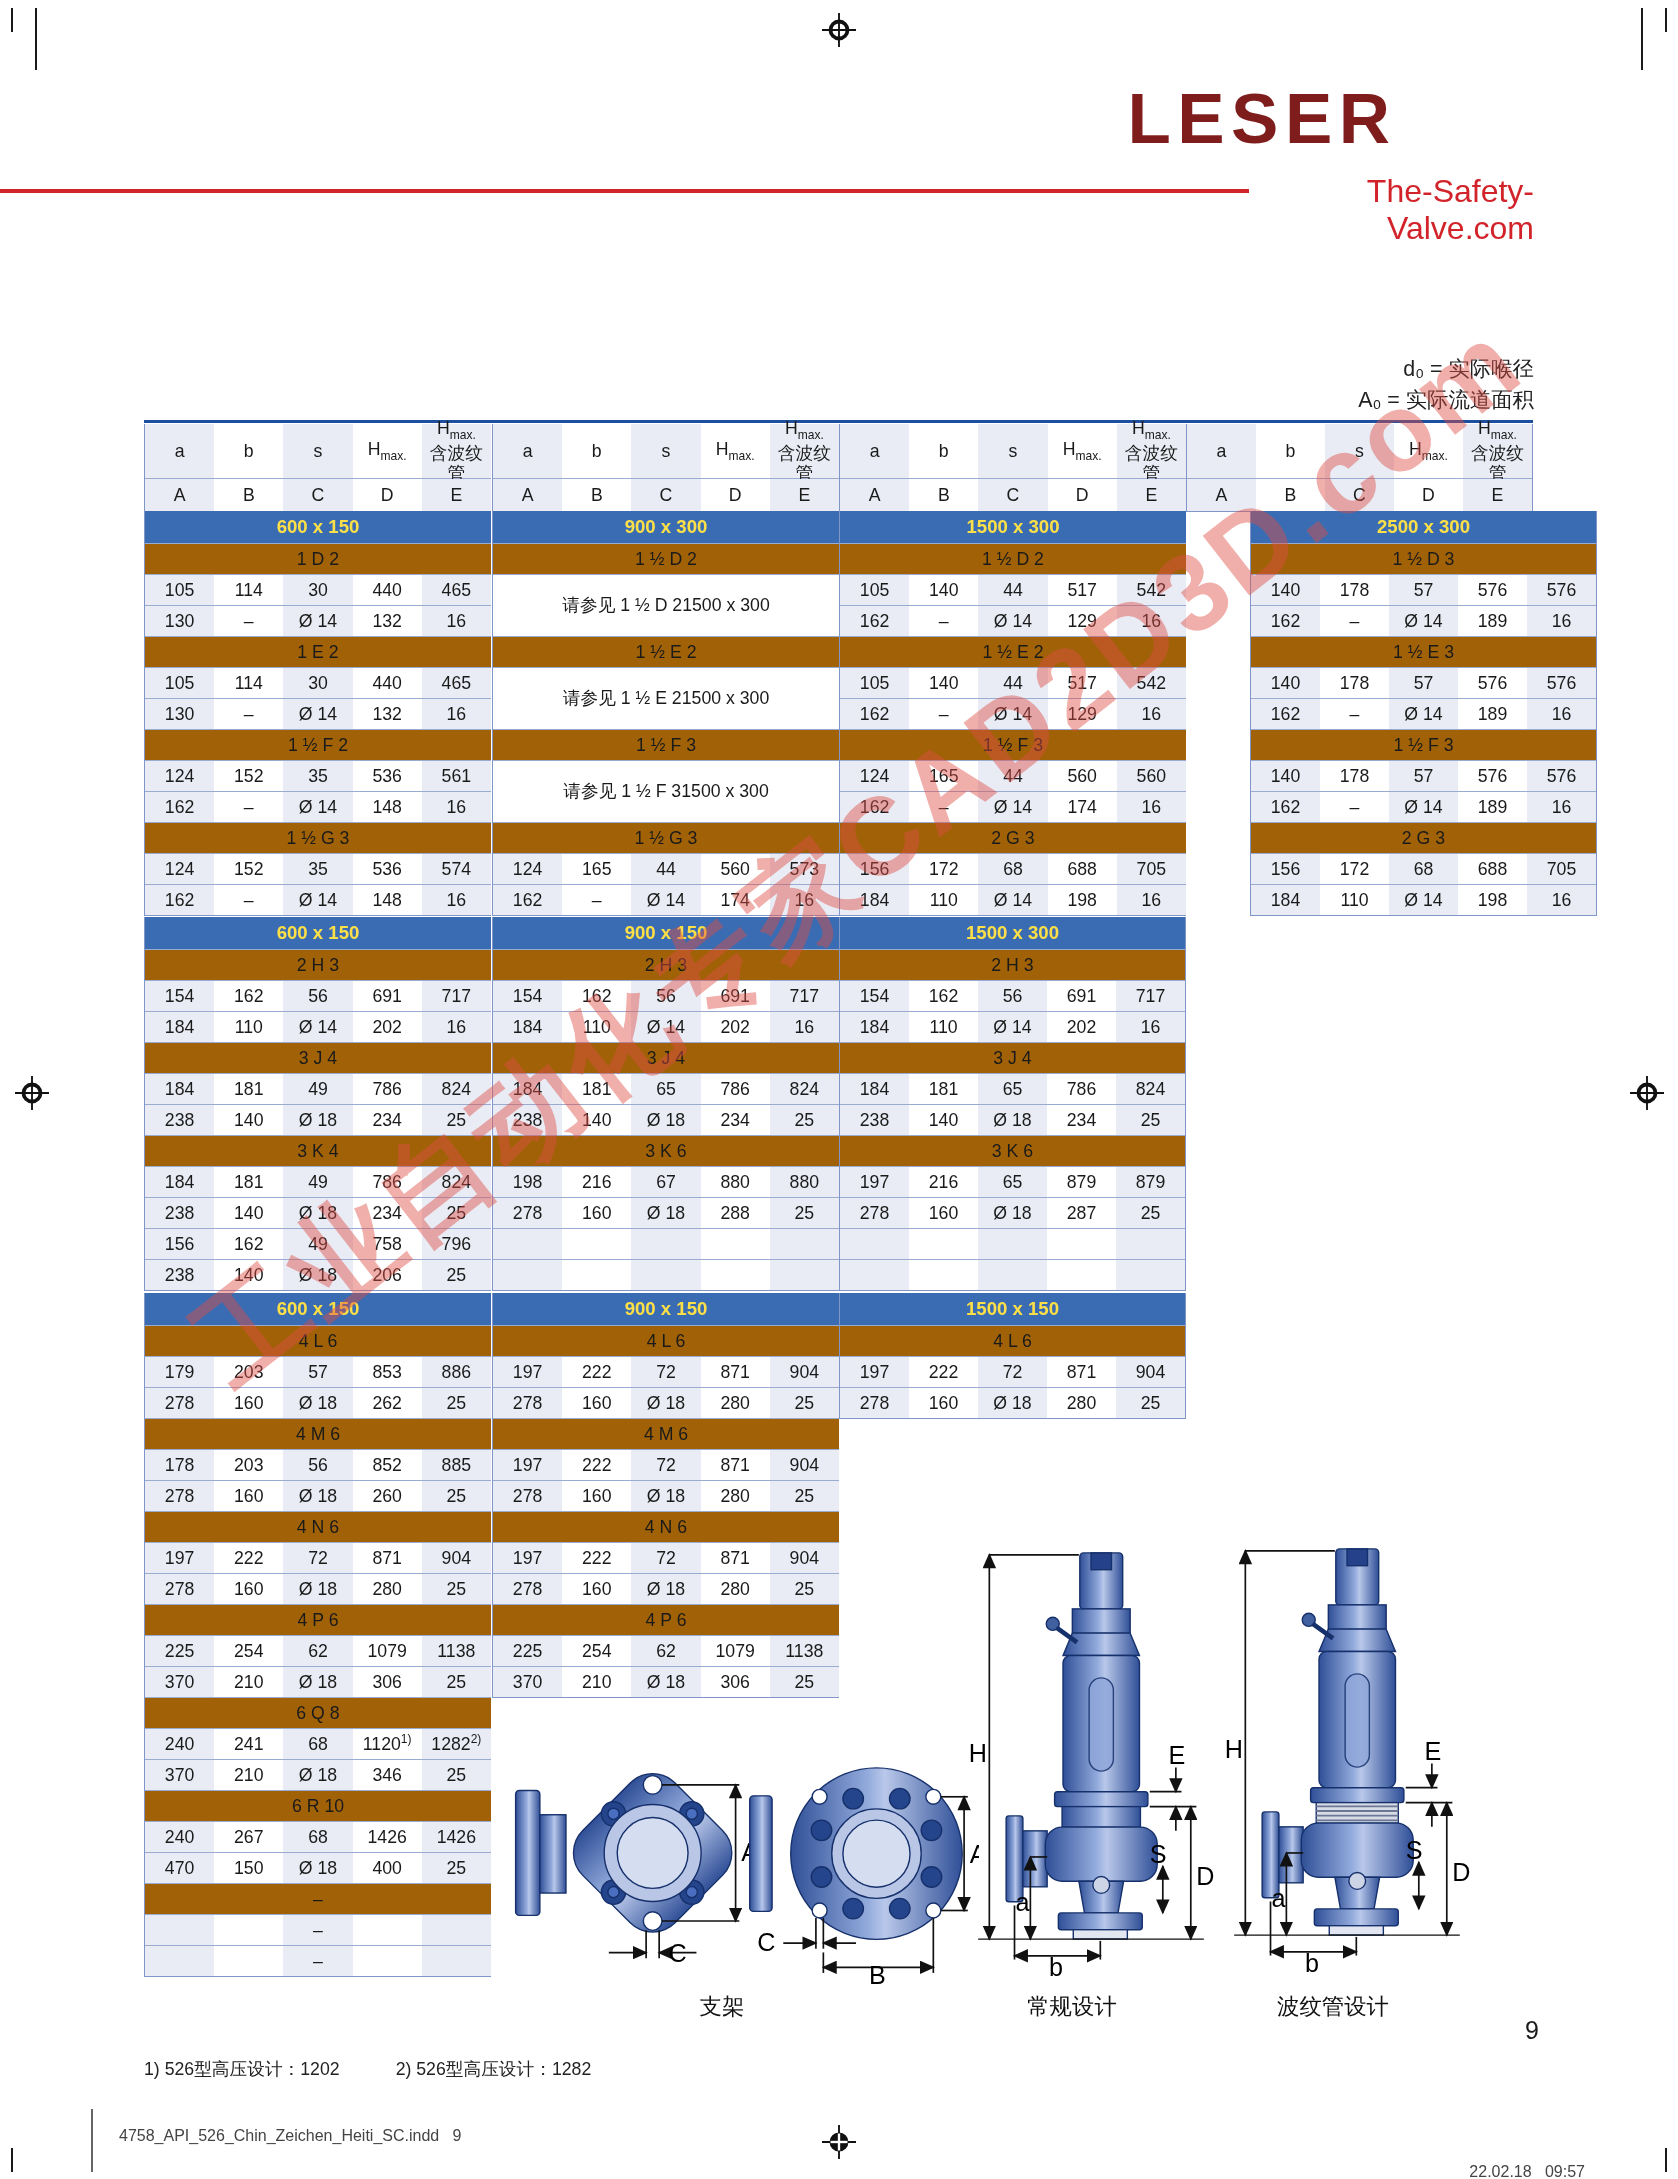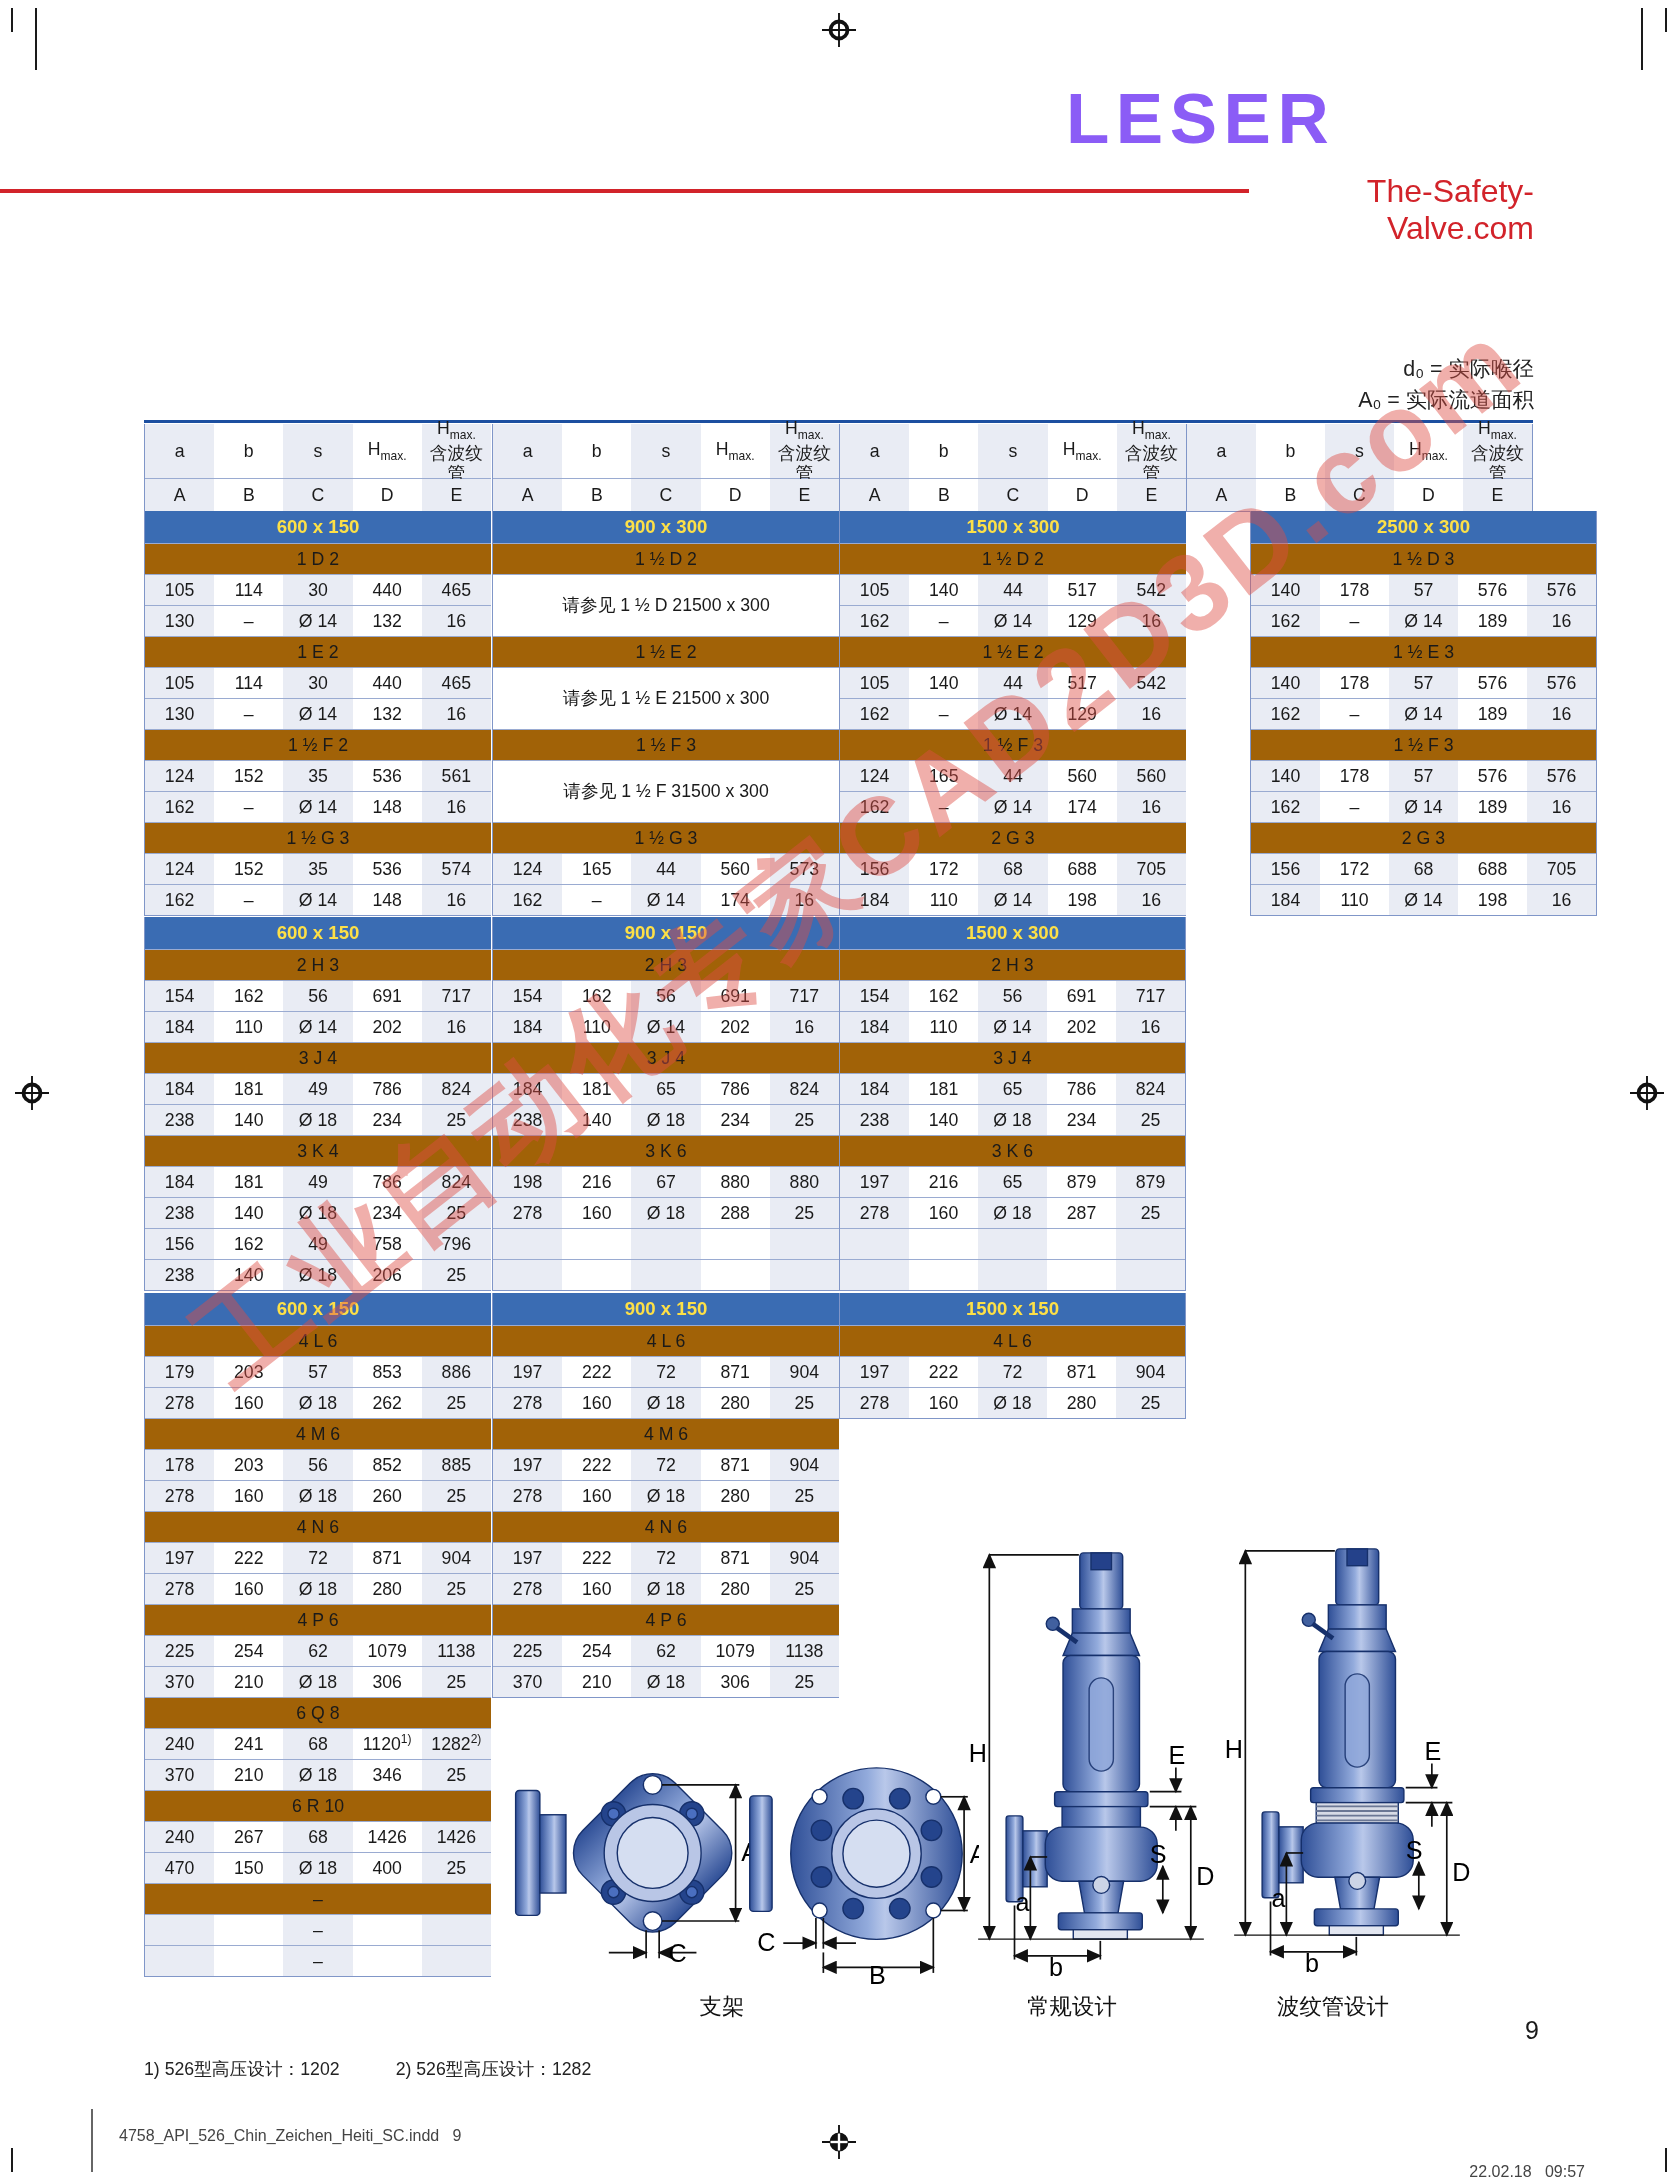--- a/index.html
+++ b/index.html
@@ -3,22 +3,22 @@
 <meta charset="utf-8">
 <style>
   html,body{margin:0;padding:0;background:#888;}
   #page{position:relative;width:1678px;height:2180px;background:#ffffff;overflow:hidden;
         font-family:"Liberation Sans","DejaVu Sans",sans-serif;color:#1a1a1a;}
   
   .cm{position:absolute;background:#1a1a1a;}
   .cm.v{width:2.3px;}
   .regmark{position:absolute;}
   
-  #logo{position:absolute;left:1066px;top:78px;width:392px;text-align:left;
-        font-size:71px;font-weight:bold;color:#8b5cf6;letter-spacing:6.5px;}
+  #logo{position:absolute;left:1066px;top:78px;width:392px;text-align:center;
+        font-size:71px;font-weight:bold;color:#7f1d1d;letter-spacing:6.5px;}
   #redline{position:absolute;left:0;top:189px;width:1249px;height:3.7px;background:#d2232a;}
   #tagline{position:absolute;left:1240px;top:173px;width:294px;text-align:right;
            font-size:32px;color:#d2232a;}
   
   #legend{position:absolute;left:1161px;top:354px;width:373px;text-align:right;
           font-size:21.4px;line-height:1.45;color:#222;}
   
   #toprule{position:absolute;left:144px;top:420px;width:1389px;height:3.3px;background:#1c4fa0;}
   #table-root{position:absolute;left:0;top:0;width:1678px;height:2180px;}
   .grp{position:absolute;width:347px;box-sizing:border-box;background:#fff;

